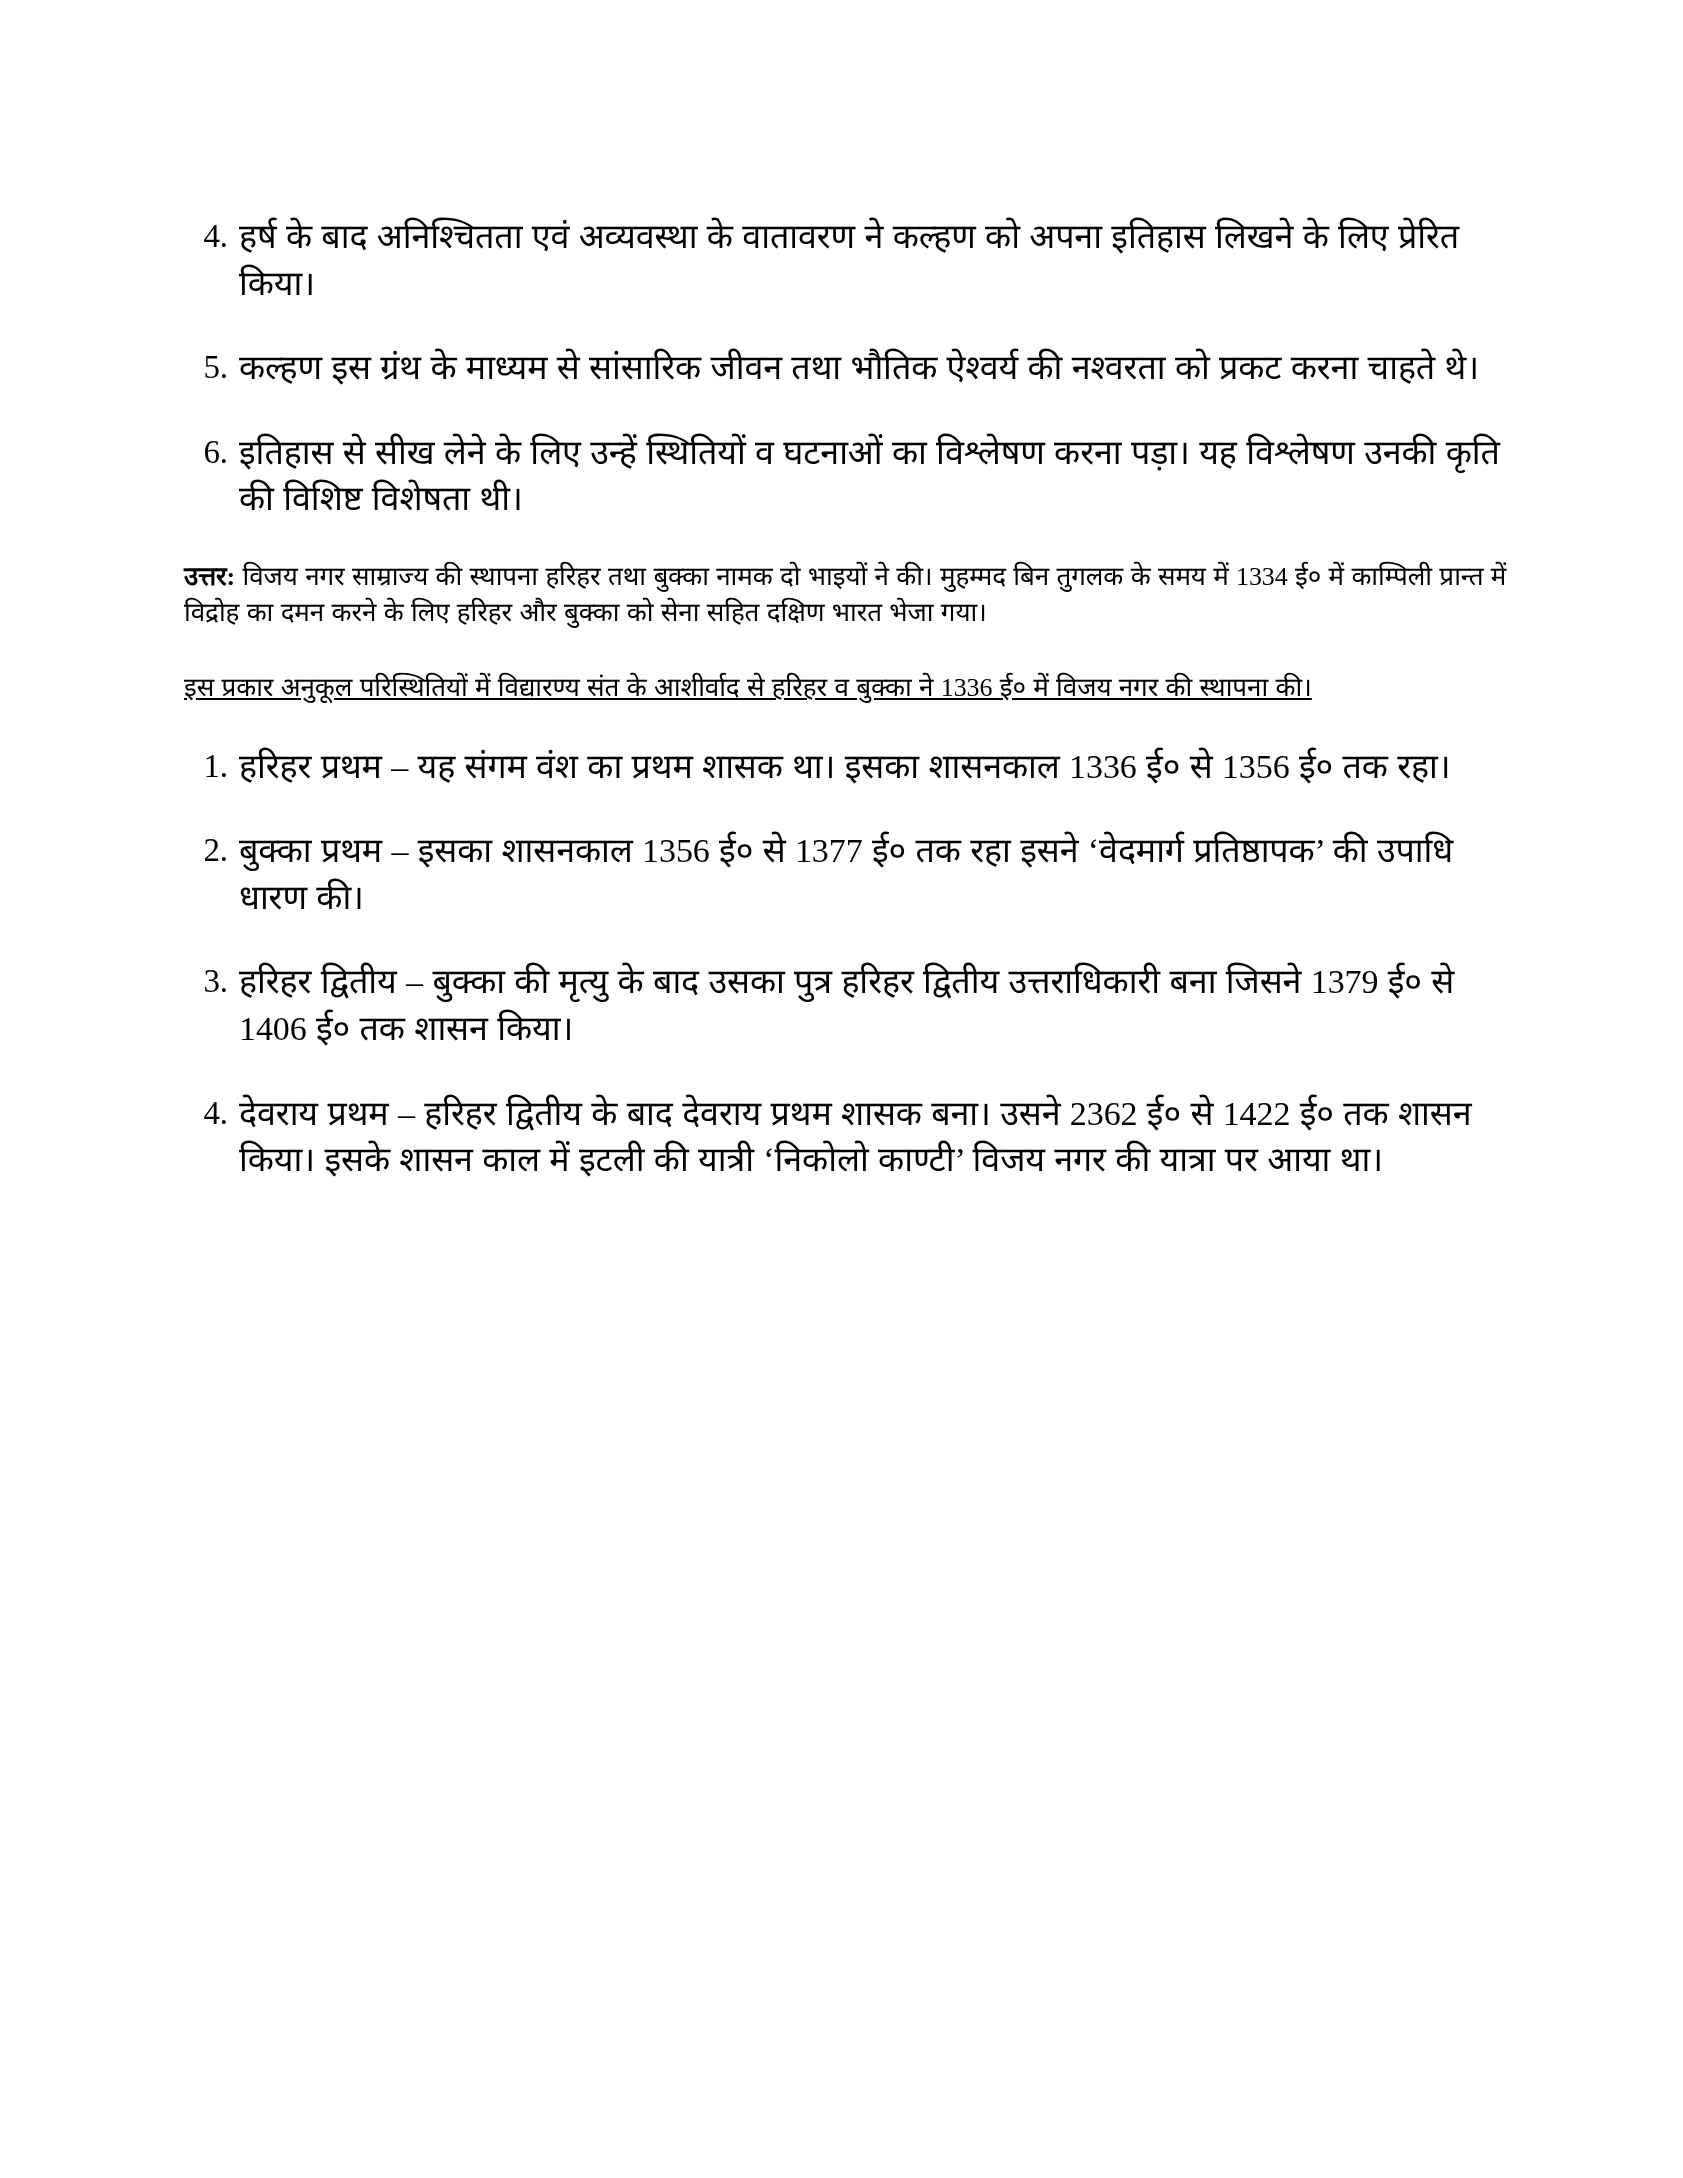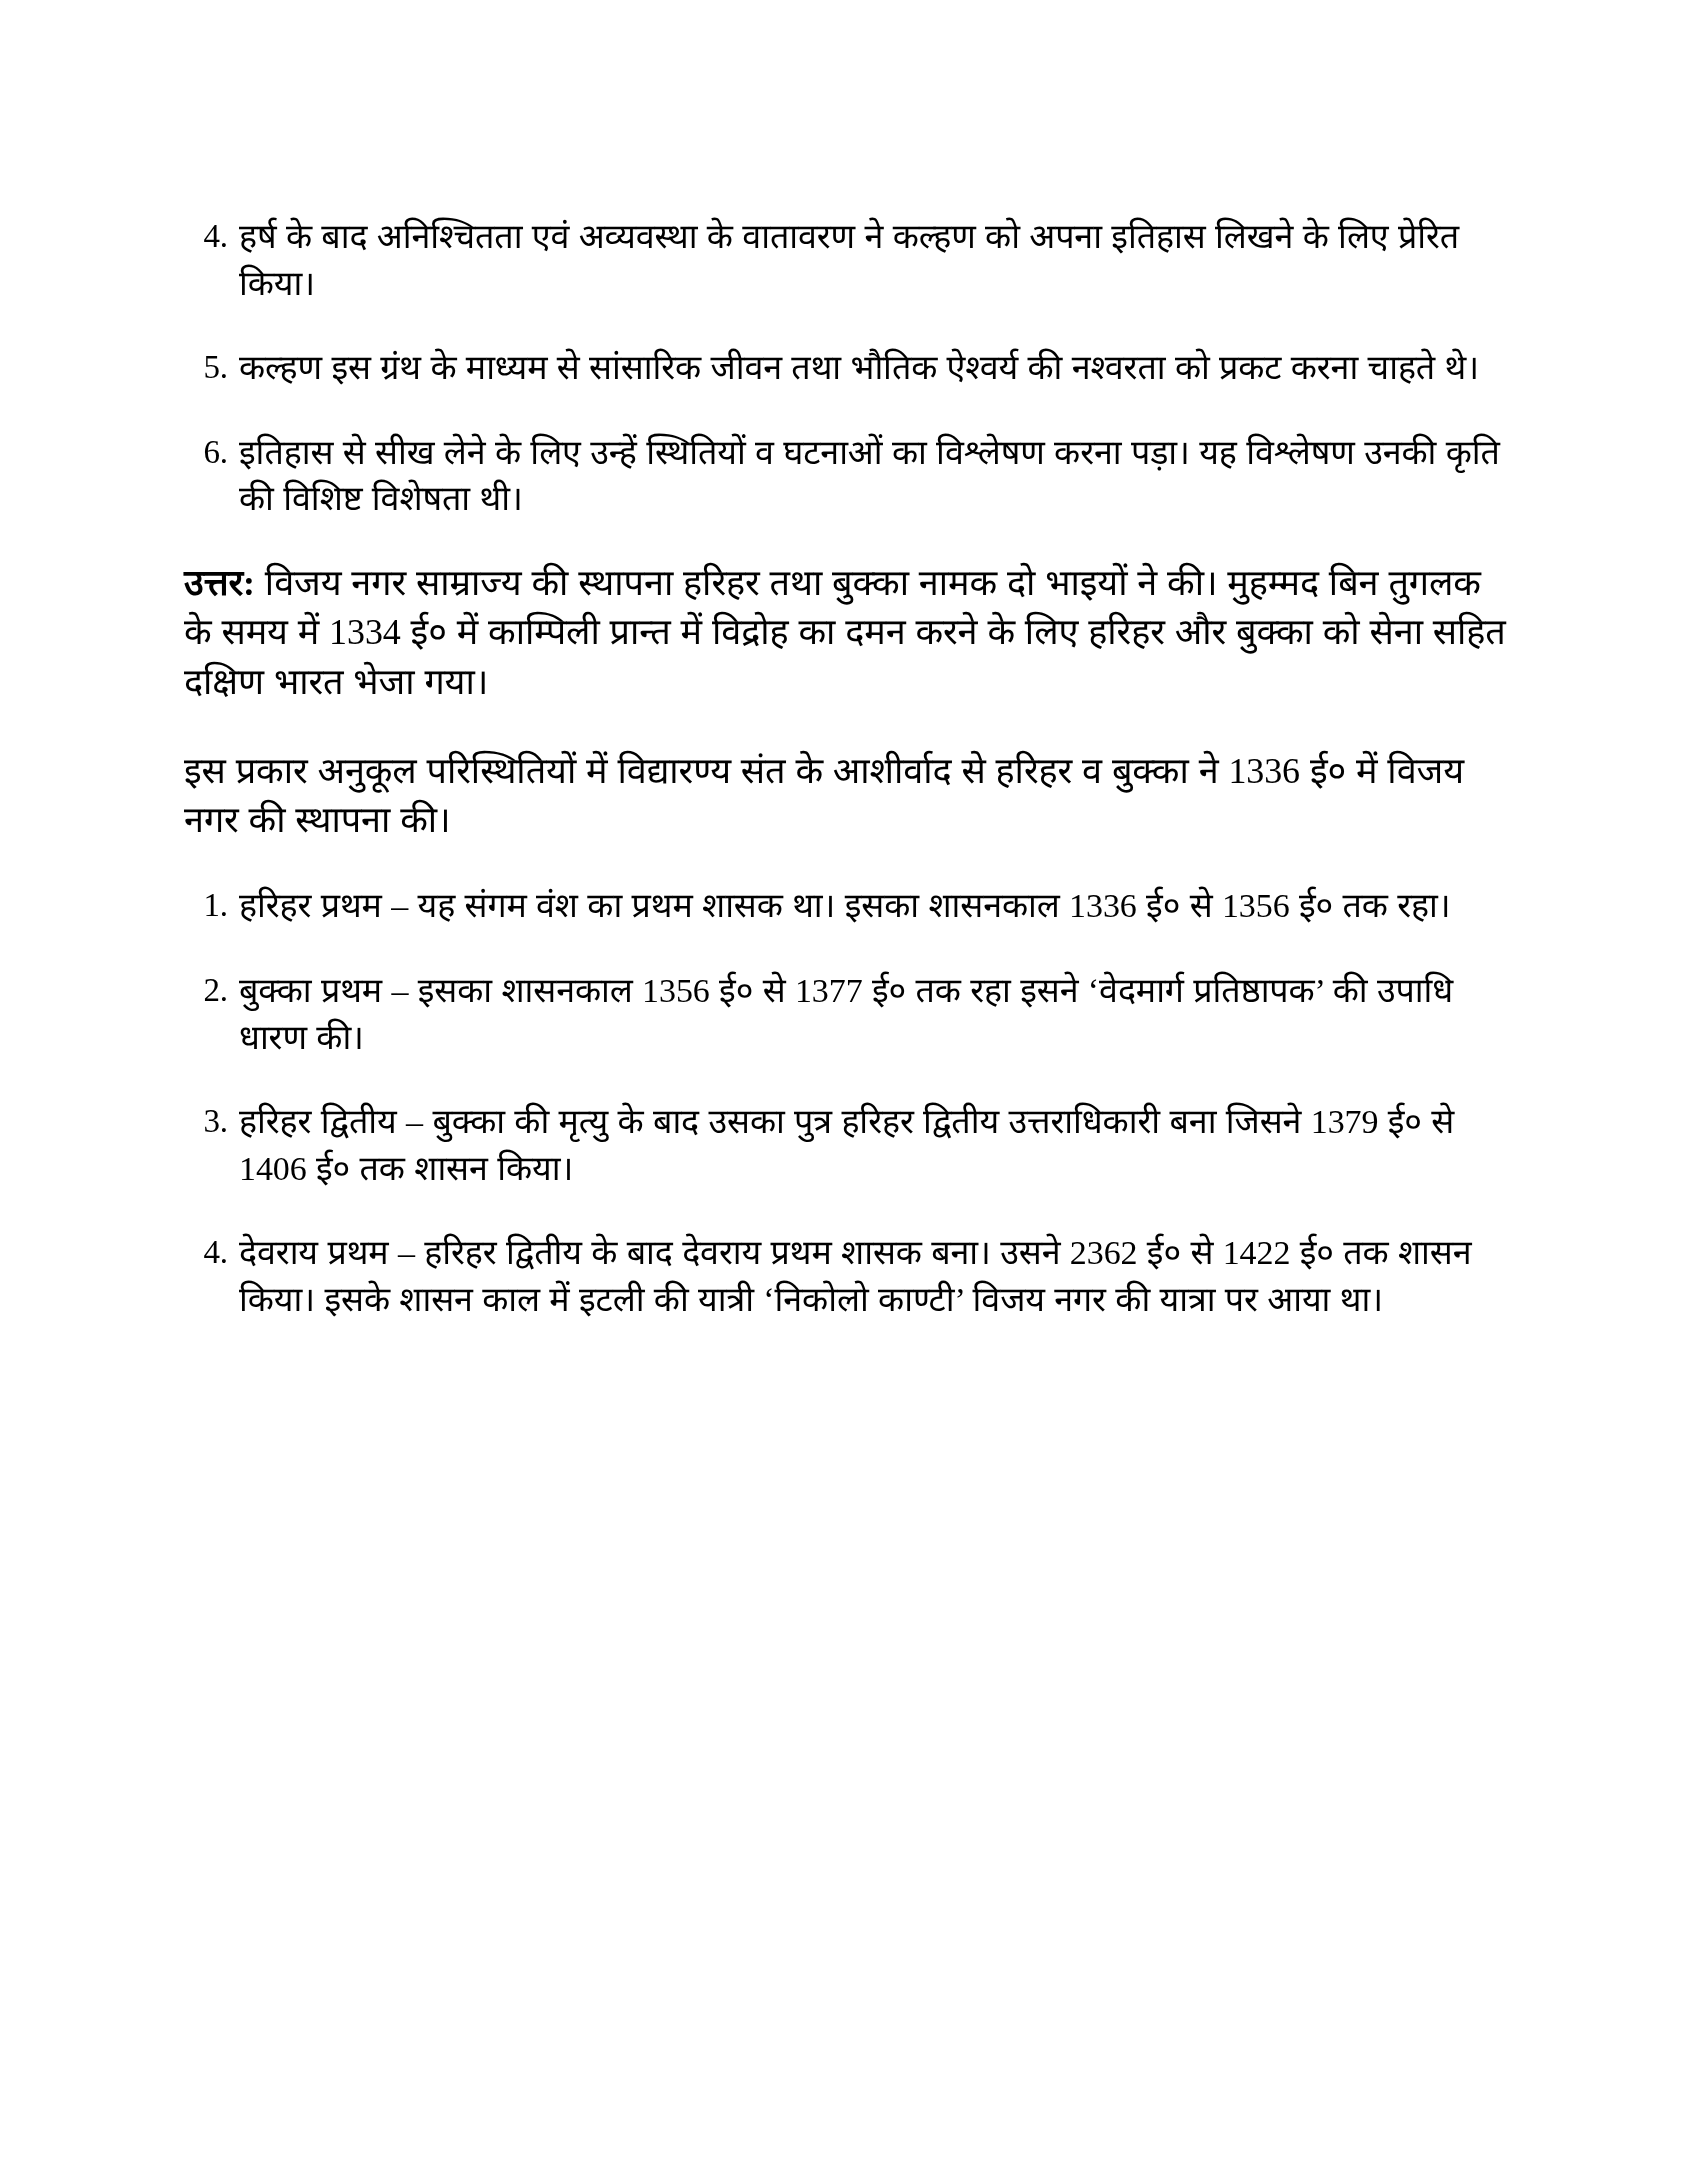--- a/index.html
+++ b/index.html
@@ -21,28 +21,28 @@
     box-sizing: border-box;
     padding: 176px 168px 119px 184px;
     overflow: hidden;
   }
   .doc-body {
     width: 1332px;
   }
 
   
   .para {
-    font-size: 36px;
+    font-size: 26px;
     line-height: 1.37;
     margin: 0 0 40px 0;
     text-align: left;
     letter-spacing: -0.1px;
     word-spacing: 1px;
   }
-  .para:last-child { margin-bottom: 0; }
+  .para:last-child { margin-bottom: 0; text-decoration: underline; }
 
   .lead {
     font-weight: bold;
   }
 
   .heading {
     font-size: 34px;
     font-weight: bold;
     line-height: 1.35;
     margin: 0 0 42px 0;

